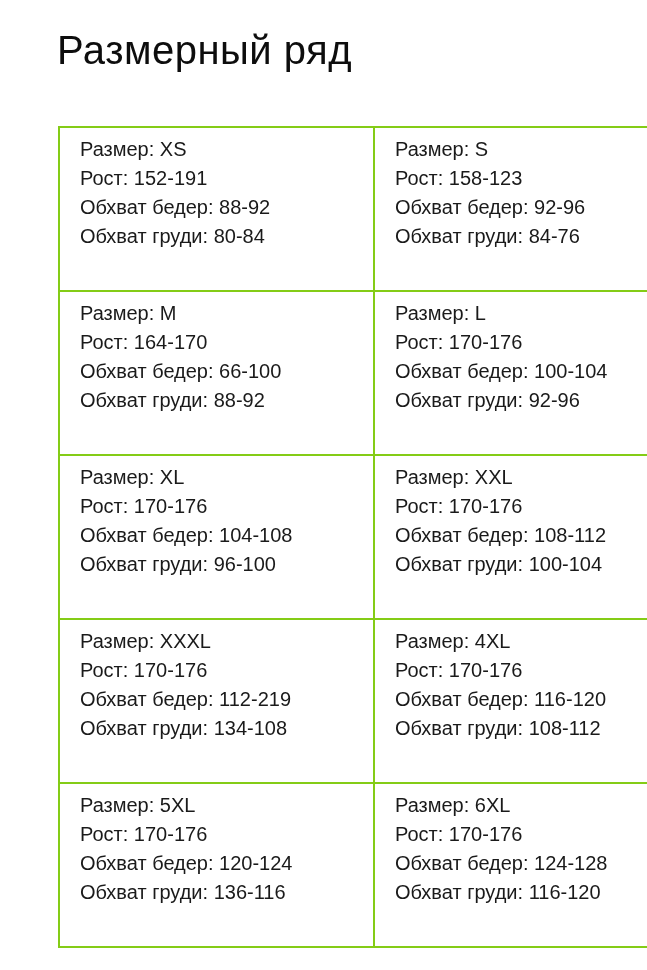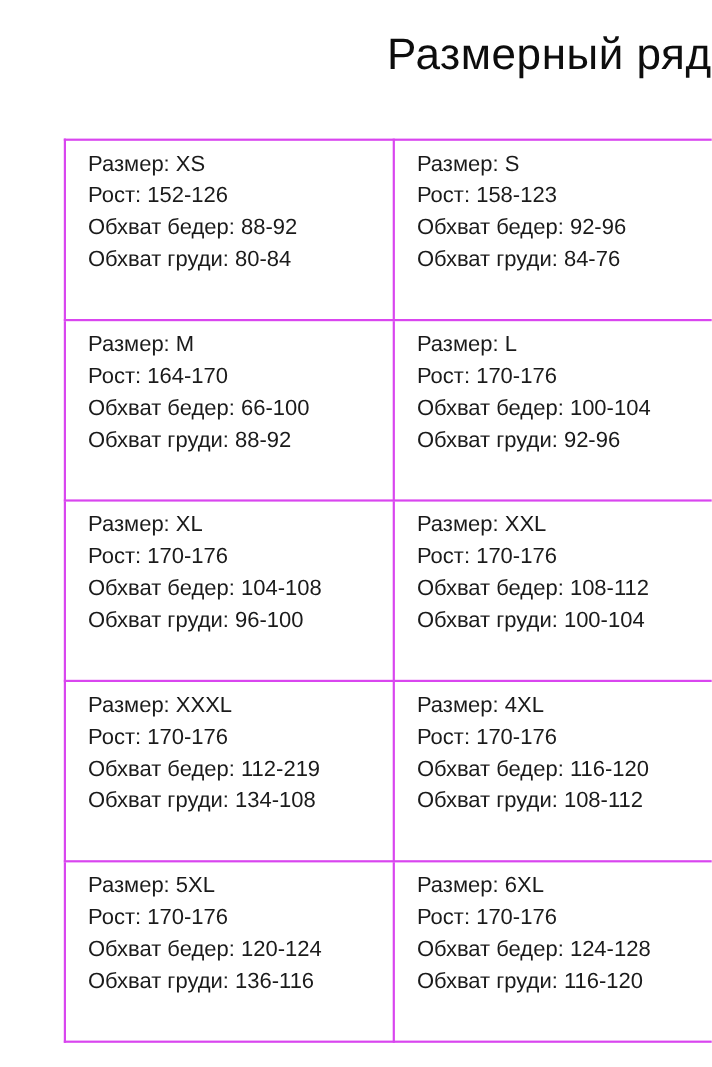--- a/index.html
+++ b/index.html
@@ -15,54 +15,53 @@
     color: #1a1a1a;
   }
   .page-title {
     margin: 0;
     padding: 26px 0 0 57px;
     font-size: 40px;
     line-height: 48px;
     font-weight: 400;
     color: #0d0d0d;
     letter-spacing: 0.5px;
-    text-align: right;
   }
   table.size-table {
     border-collapse: collapse;
     table-layout: fixed;
     margin: 52px 0 0 58px;
     width: 535px;
   }
   table.size-table td {
-    border: 2px solid #d946ef;
+    border: 2px solid #84cc16;
     vertical-align: top;
     width: 267px;
     height: 155px;
-    padding: 7px 10px 0 20px;
+    padding: 7px 26px 0 20px;
     box-sizing: content-box;
   }
   .cell-line {
     font-size: 20px;
     line-height: 29px;
     white-space: nowrap;
     color: #1a1a1a;
   }
 </style>
 </head>
 <body>
 
 <h1 class="page-title">Размерный ряд</h1>
 
 <table class="size-table">
   <tbody>
     <tr>
       <td>
         <div class="cell-line">Размер: XS</div>
-        <div class="cell-line">Рост: 152-126</div>
+        <div class="cell-line">Рост: 152-191</div>
         <div class="cell-line">Обхват бедер: 88-92</div>
         <div class="cell-line">Обхват груди: 80-84</div>
       </td>
       <td>
         <div class="cell-line">Размер: S</div>
         <div class="cell-line">Рост: 158-123</div>
         <div class="cell-line">Обхват бедер: 92-96</div>
         <div class="cell-line">Обхват груди: 84-76</div>
       </td>
     </tr>

